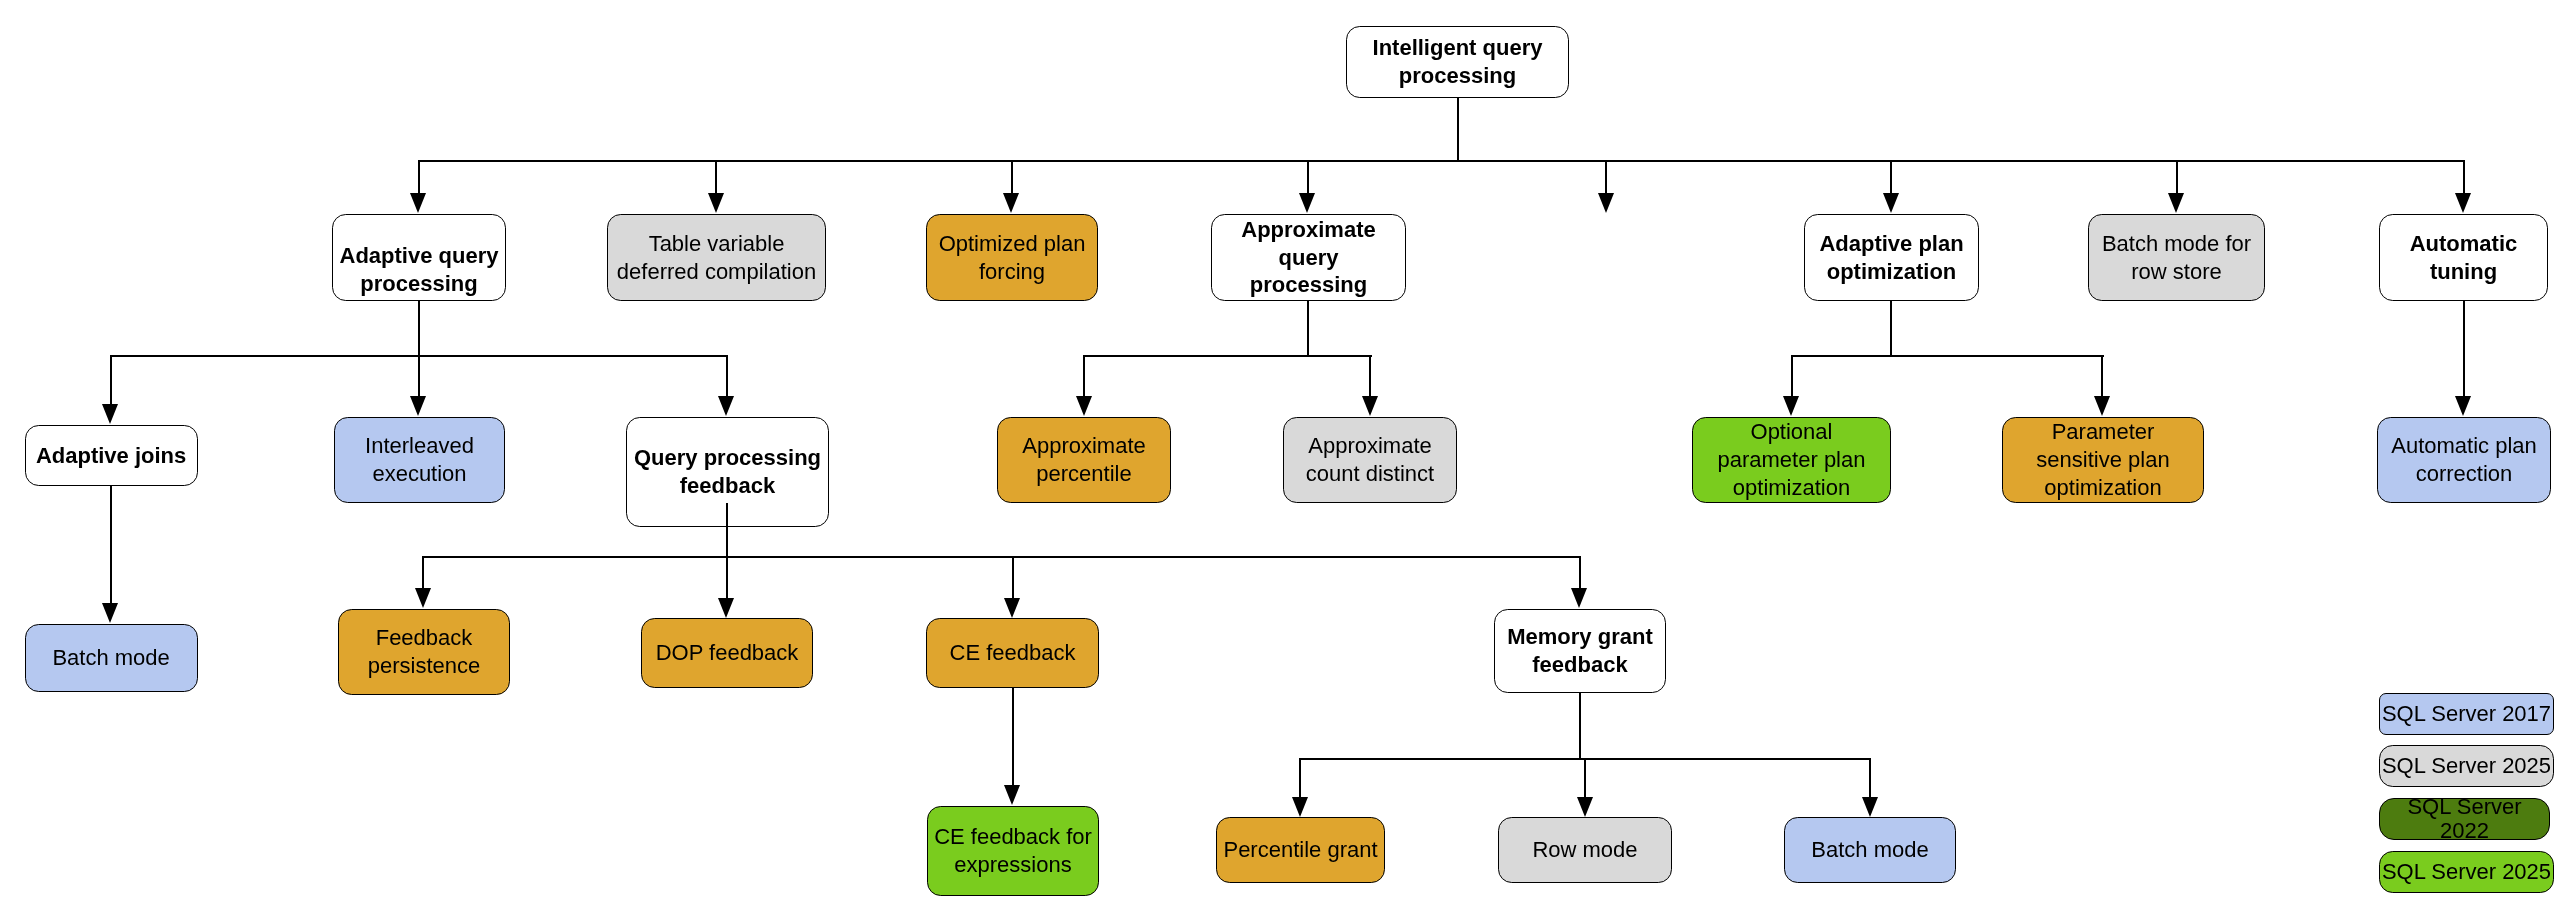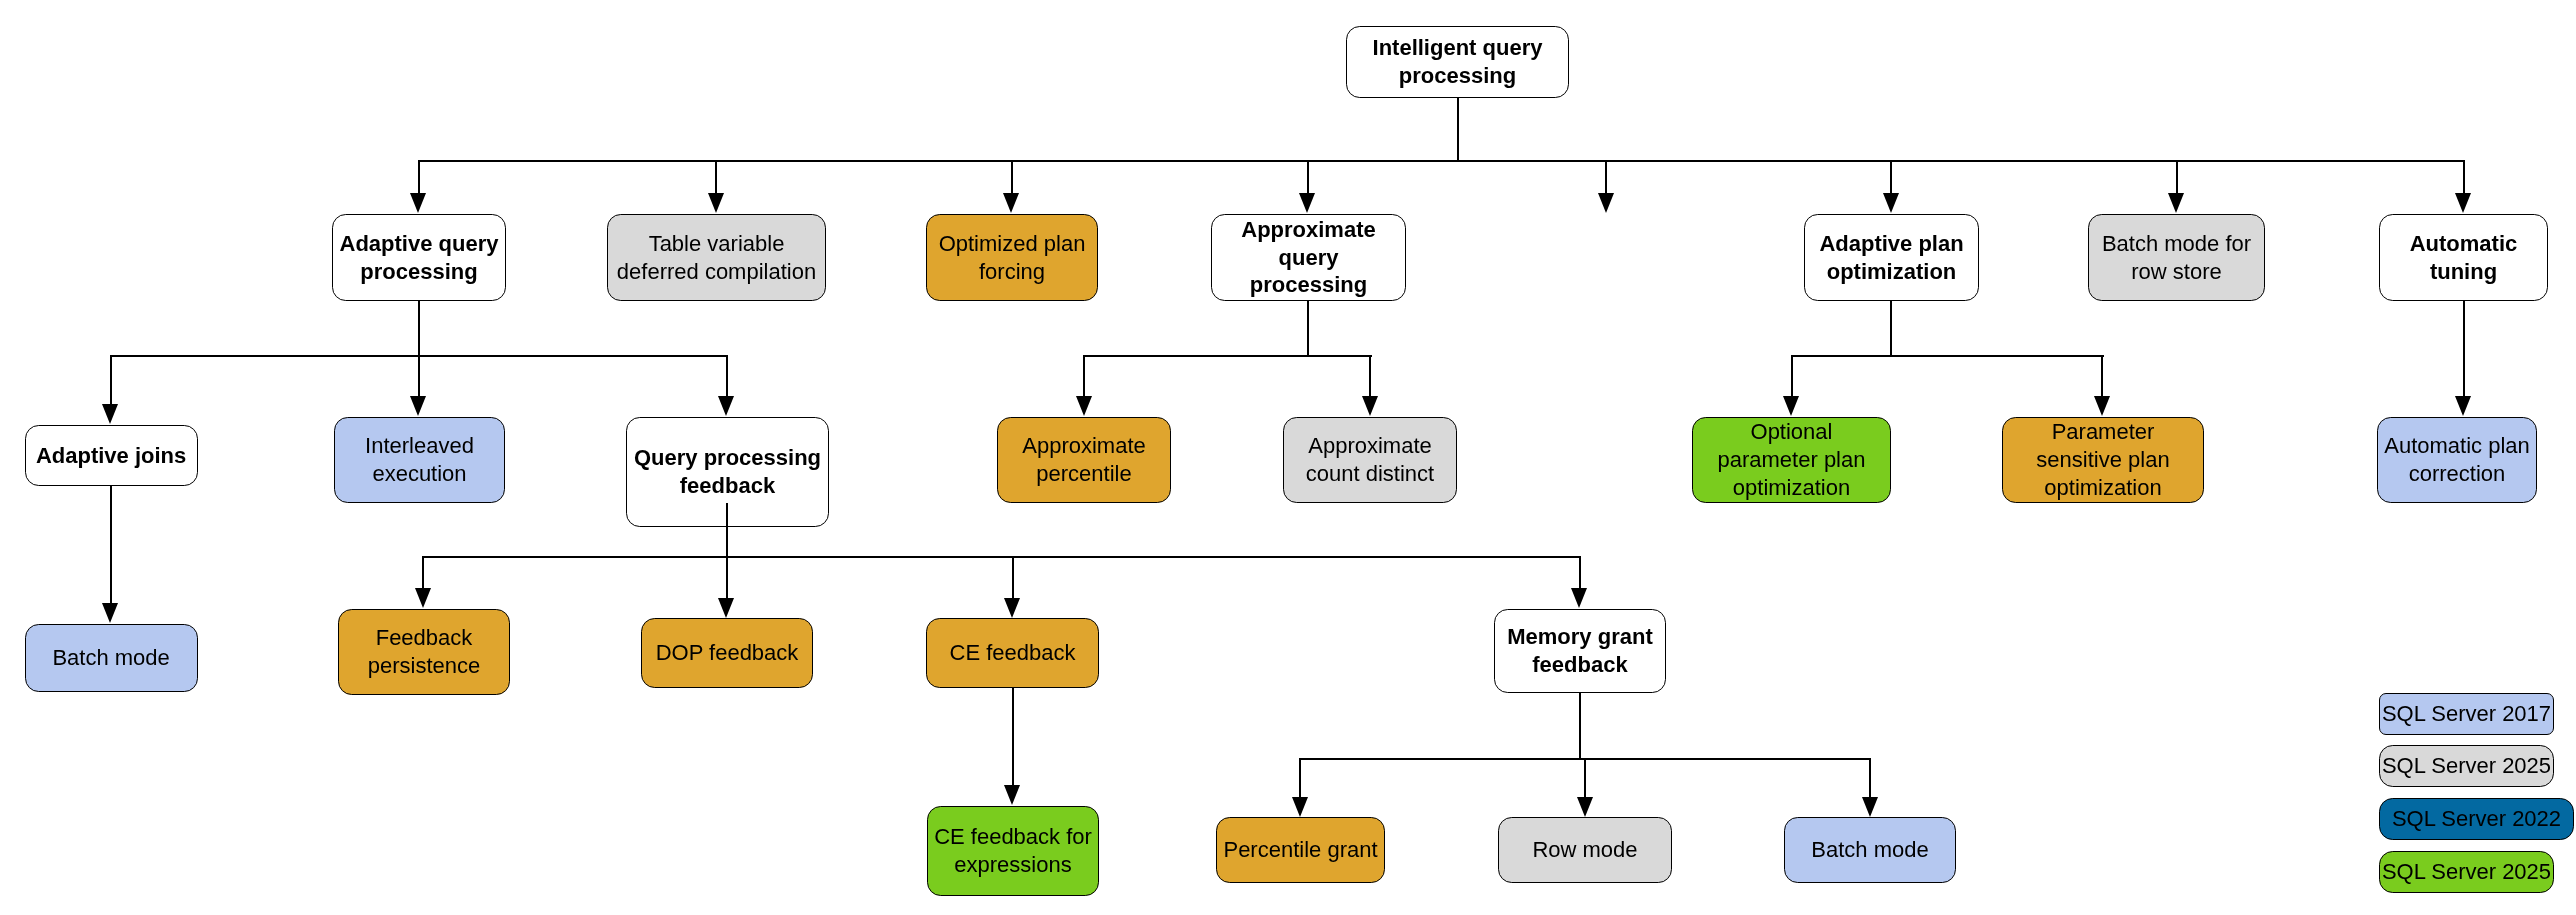--- a/index.html
+++ b/index.html
@@ -26,21 +26,21 @@
     box-sizing:border-box;font-size:22px;line-height:1.1;
   }
 </style>
 </head>
 <body>
 
 <div id="canvas">
     <div class="node parent" style="left: 1346px; top: 26px; width: 223px; height: 72px; background: rgb(255, 255, 255);">
       <span>Intelligent query processing</span>
     </div>
-    <div class="node parent" style="left: 332px; top: 214px; width: 174px; height: 87px; background: rgb(255, 255, 255);">
+    <div class="node parent" style="left: 332px; top: 214px; width: 174px; height: 87px; background: rgb(255, 255, 255); align-items: flex-end;">
       <span>Adaptive query processing</span>
     </div>
     <div class="node" style="left: 607px; top: 214px; width: 219px; height: 87px; background: rgb(217, 217, 217);">
       <span>Table variable deferred compilation</span>
     </div>
     <div class="node" style="left: 926px; top: 214px; width: 172px; height: 87px; background: rgb(223, 165, 46);">
       <span>Optimized plan forcing</span>
     </div>
     <div class="node parent" style="left: 1211px; top: 214px; width: 195px; height: 87px; background: rgb(255, 255, 255);">
       <span>Approximate query processing</span>
@@ -68,21 +68,21 @@
     </div>
     <div class="node" style="left: 1283px; top: 417px; width: 174px; height: 86px; background: rgb(217, 217, 217);">
       <span>Approximate count distinct</span>
     </div>
     <div class="node" style="left: 1692px; top: 417px; width: 199px; height: 86px; background: rgb(122, 204, 30);">
       <span>Optional parameter plan optimization</span>
     </div>
     <div class="node" style="left: 2002px; top: 417px; width: 202px; height: 86px; background: rgb(223, 165, 46);">
       <span>Parameter sensitive plan optimization</span>
     </div>
-    <div class="node" style="left: 2377px; top: 417px; width: 160px; height: 86px; background: rgb(181, 200, 240);">
+    <div class="node" style="left: 2377px; top: 417px; width: 174px; height: 86px; background: rgb(181, 200, 240);">
       <span>Automatic plan correction</span>
     </div>
     <div class="node" style="left: 24.6px; top: 624px; width: 173px; height: 68px; background: rgb(181, 200, 240);">
       <span>Batch mode</span>
     </div>
     <div class="node" style="left: 338px; top: 609px; width: 172px; height: 86px; background: rgb(223, 165, 46);">
       <span>Feedback persistence</span>
     </div>
     <div class="node" style="left: 641px; top: 618px; width: 172px; height: 70px; background: rgb(223, 165, 46);">
       <span>DOP feedback</span>
@@ -166,20 +166,20 @@
     <div class="vline" style="left: 1584px; top: 759px; height: 40px;"></div>
     <div class="arrow" style="left: 1577px; top: 797px;"></div>
     <div class="vline" style="left: 1869px; top: 759px; height: 40px;"></div>
     <div class="arrow" style="left: 1862px; top: 797px;"></div>
     <div class="legend-item" style="left: 2379px; top: 693px; width: 175px; height: 42px; background: rgb(181, 200, 240); border-radius: 7px;">
       <span>SQL Server 2017</span>
     </div>
     <div class="legend-item" style="left: 2379px; top: 745px; width: 175px; height: 42px; background: rgb(217, 217, 217);">
       <span>SQL Server 2025</span>
     </div>
-    <div class="legend-item" style="left: 2379px; top: 798px; width: 195px; height: 42px; background: #0369a1;">
+    <div class="legend-item" style="left: 2379px; top: 798px; width: 171px; height: 42px; background: #4d7c0f; border-radius: 15px;">
       <span>SQL Server 2022</span>
     </div>
     <div class="legend-item" style="left: 2379px; top: 851px; width: 175px; height: 42px; background: rgb(122, 204, 30);">
       <span>SQL Server 2025</span>
     </div>
   </div>
 
 
 </body></html>

